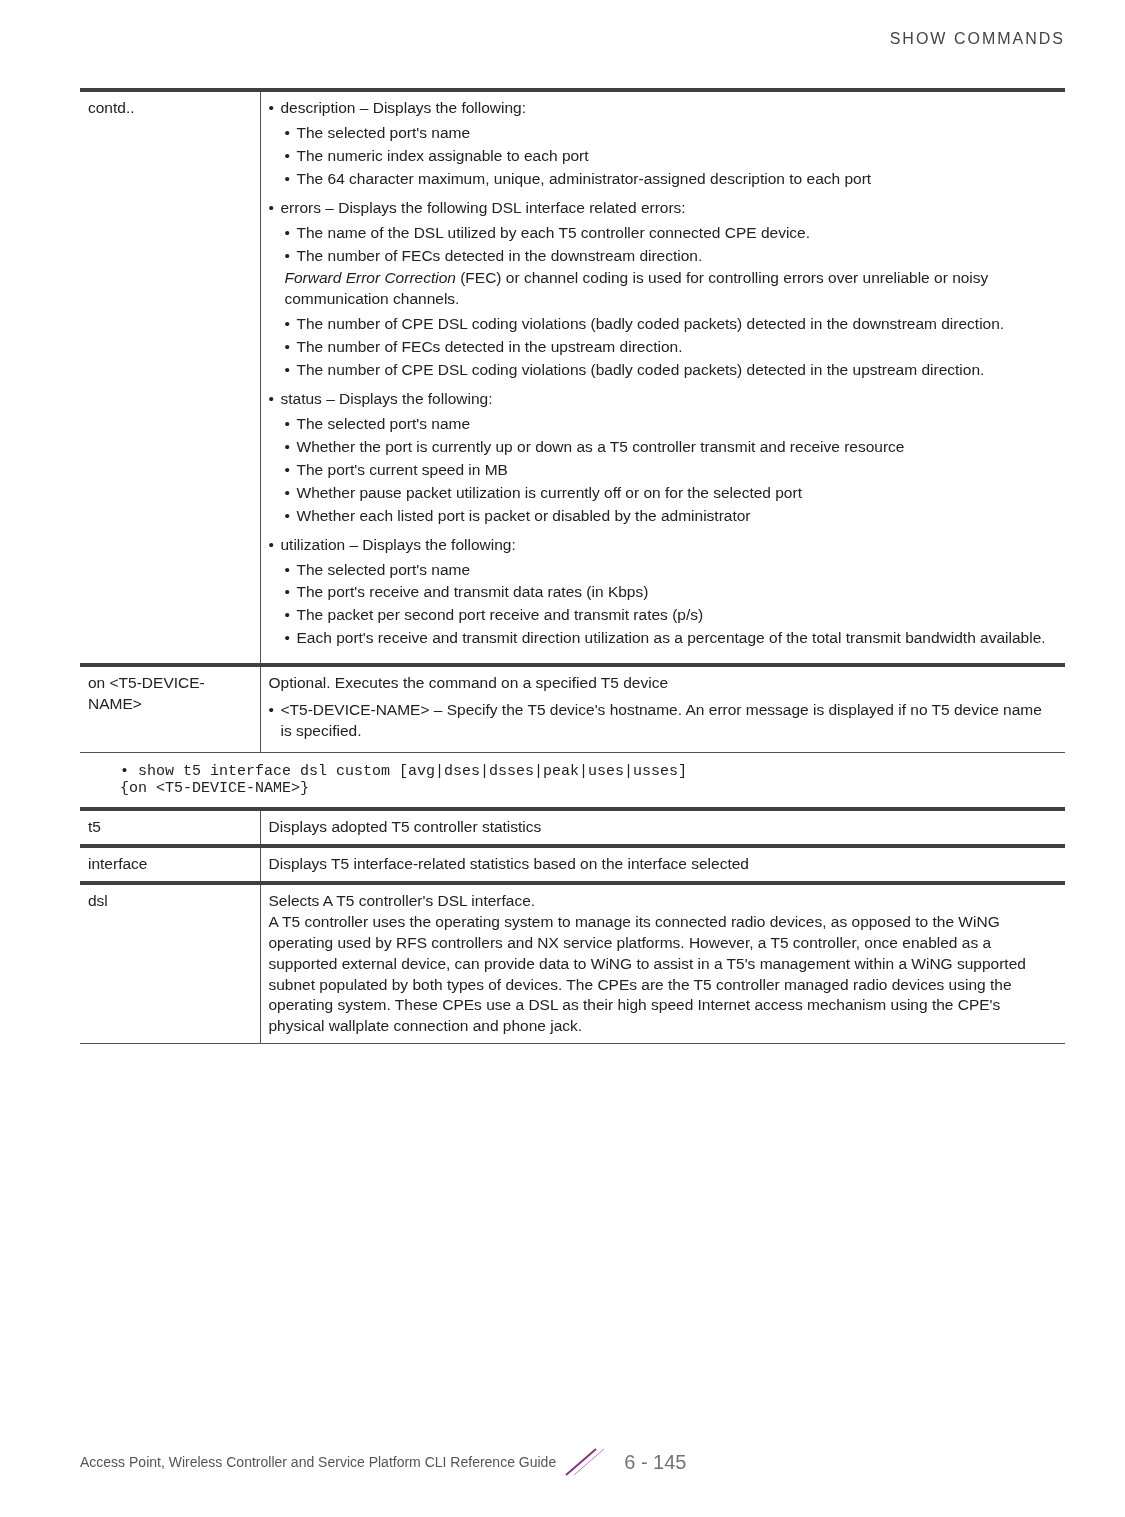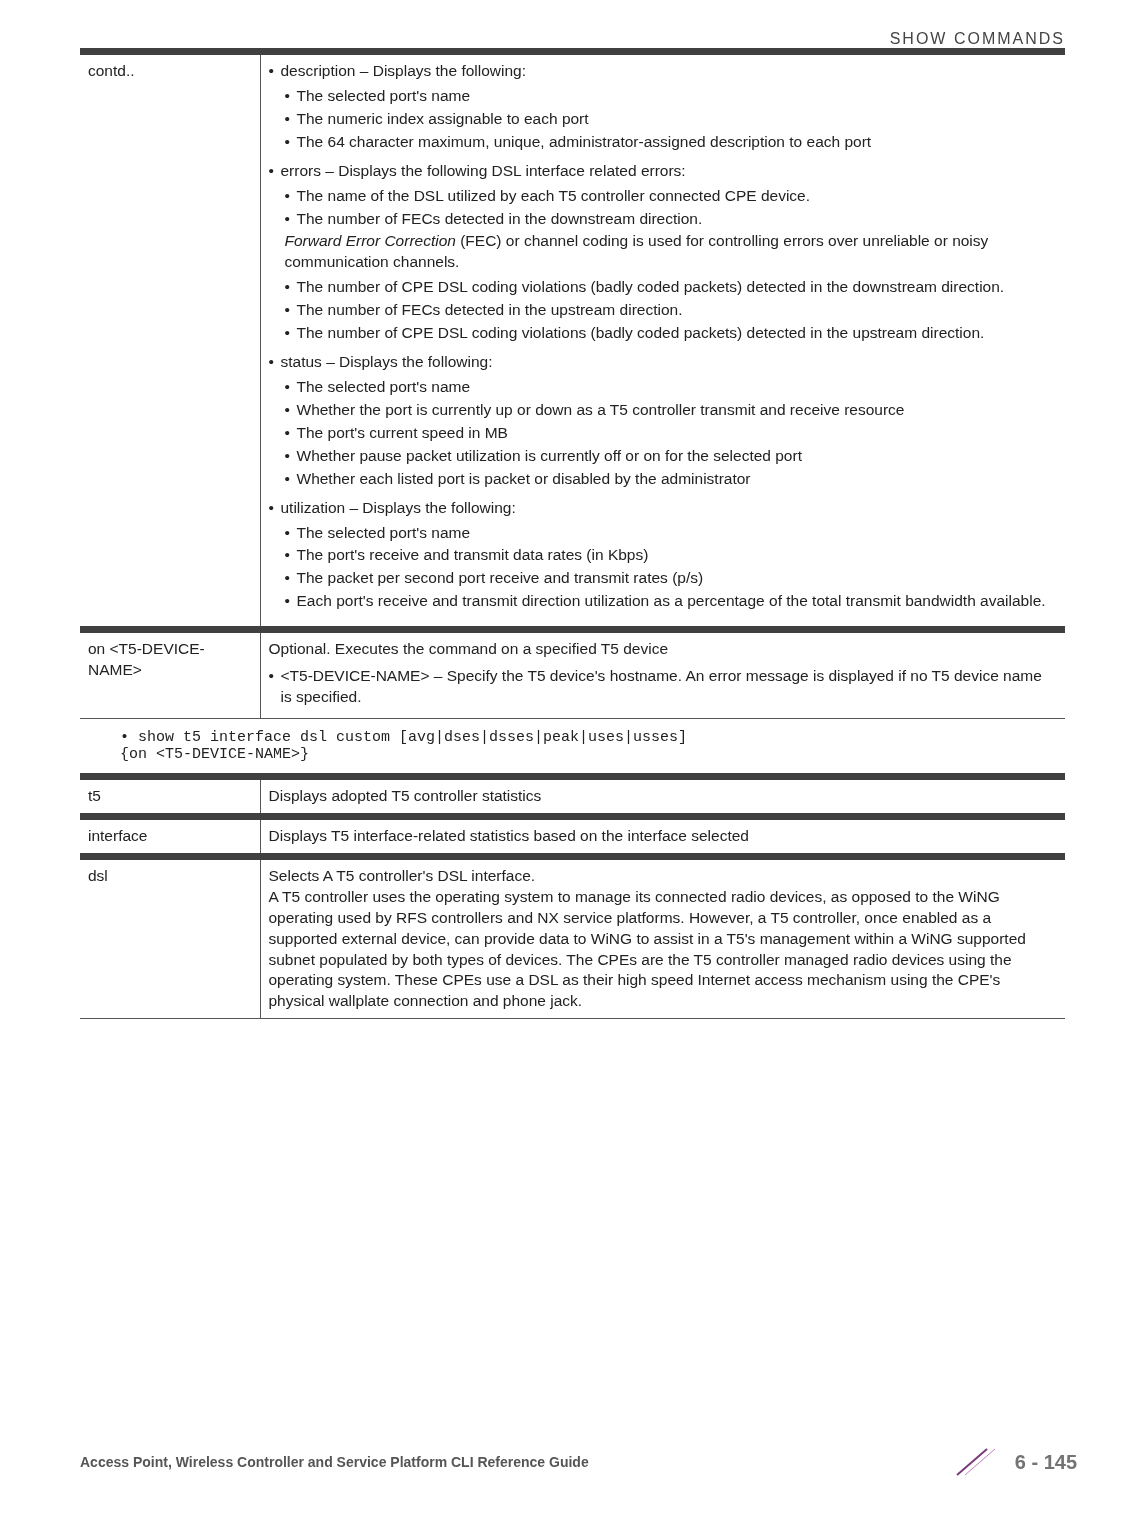--- a/index.html
+++ b/index.html
@@ -12,41 +12,42 @@
     height: 1517px;
     position: relative;
     padding: 30px 60px 60px 80px;
     font-weight: 300;
   }
   .header-title {
     text-align: right;
     font-size: 16px;
     letter-spacing: 2px;
     color: #444;
+    margin-bottom: 40px;
     font-weight: 300;
   }
   table {
     border-collapse: collapse;
     width: 100%;
     margin-bottom: 10px;
   }
   td {
     vertical-align: top;
     padding: 6px 8px;
     font-size: 15.5px;
     line-height: 1.35;
     color: #222;
     font-weight: 300;
   }
   .param-col {
     width: 180px;
     border-right: 1px solid #555;
   }
   tr {
-    border-top: 7px solid #404040;
+    border-top: 4px solid #404040;
   }
   tr:last-child {
     border-bottom: 1px solid #555;
   }
   .bullet-main {
     padding-left: 12px;
     position: relative;
     margin-bottom: 4px;
   }
   .bullet-main::before {
@@ -76,25 +77,24 @@
     color: #222;
   }
   .code-line .italic { }
   .italic-inline { font-style: italic; }
   .footer {
     position: absolute;
     bottom: 40px;
     left: 80px;
     right: 48px;
     display: flex;
-    justify-content: space-between;
     align-items: center;
     font-size: 14px;
     color: #555;
-    font-weight: 700;
+    font-weight: 400;
   }
   .page-deco {
     display: flex;
     align-items: center;
   }
   .page-deco svg { margin-right: 8px; }
   .page-num { color: #737373; font-size: 20px; }
   .desc-block { margin-bottom: 8px; }
 </style>
 </head>

